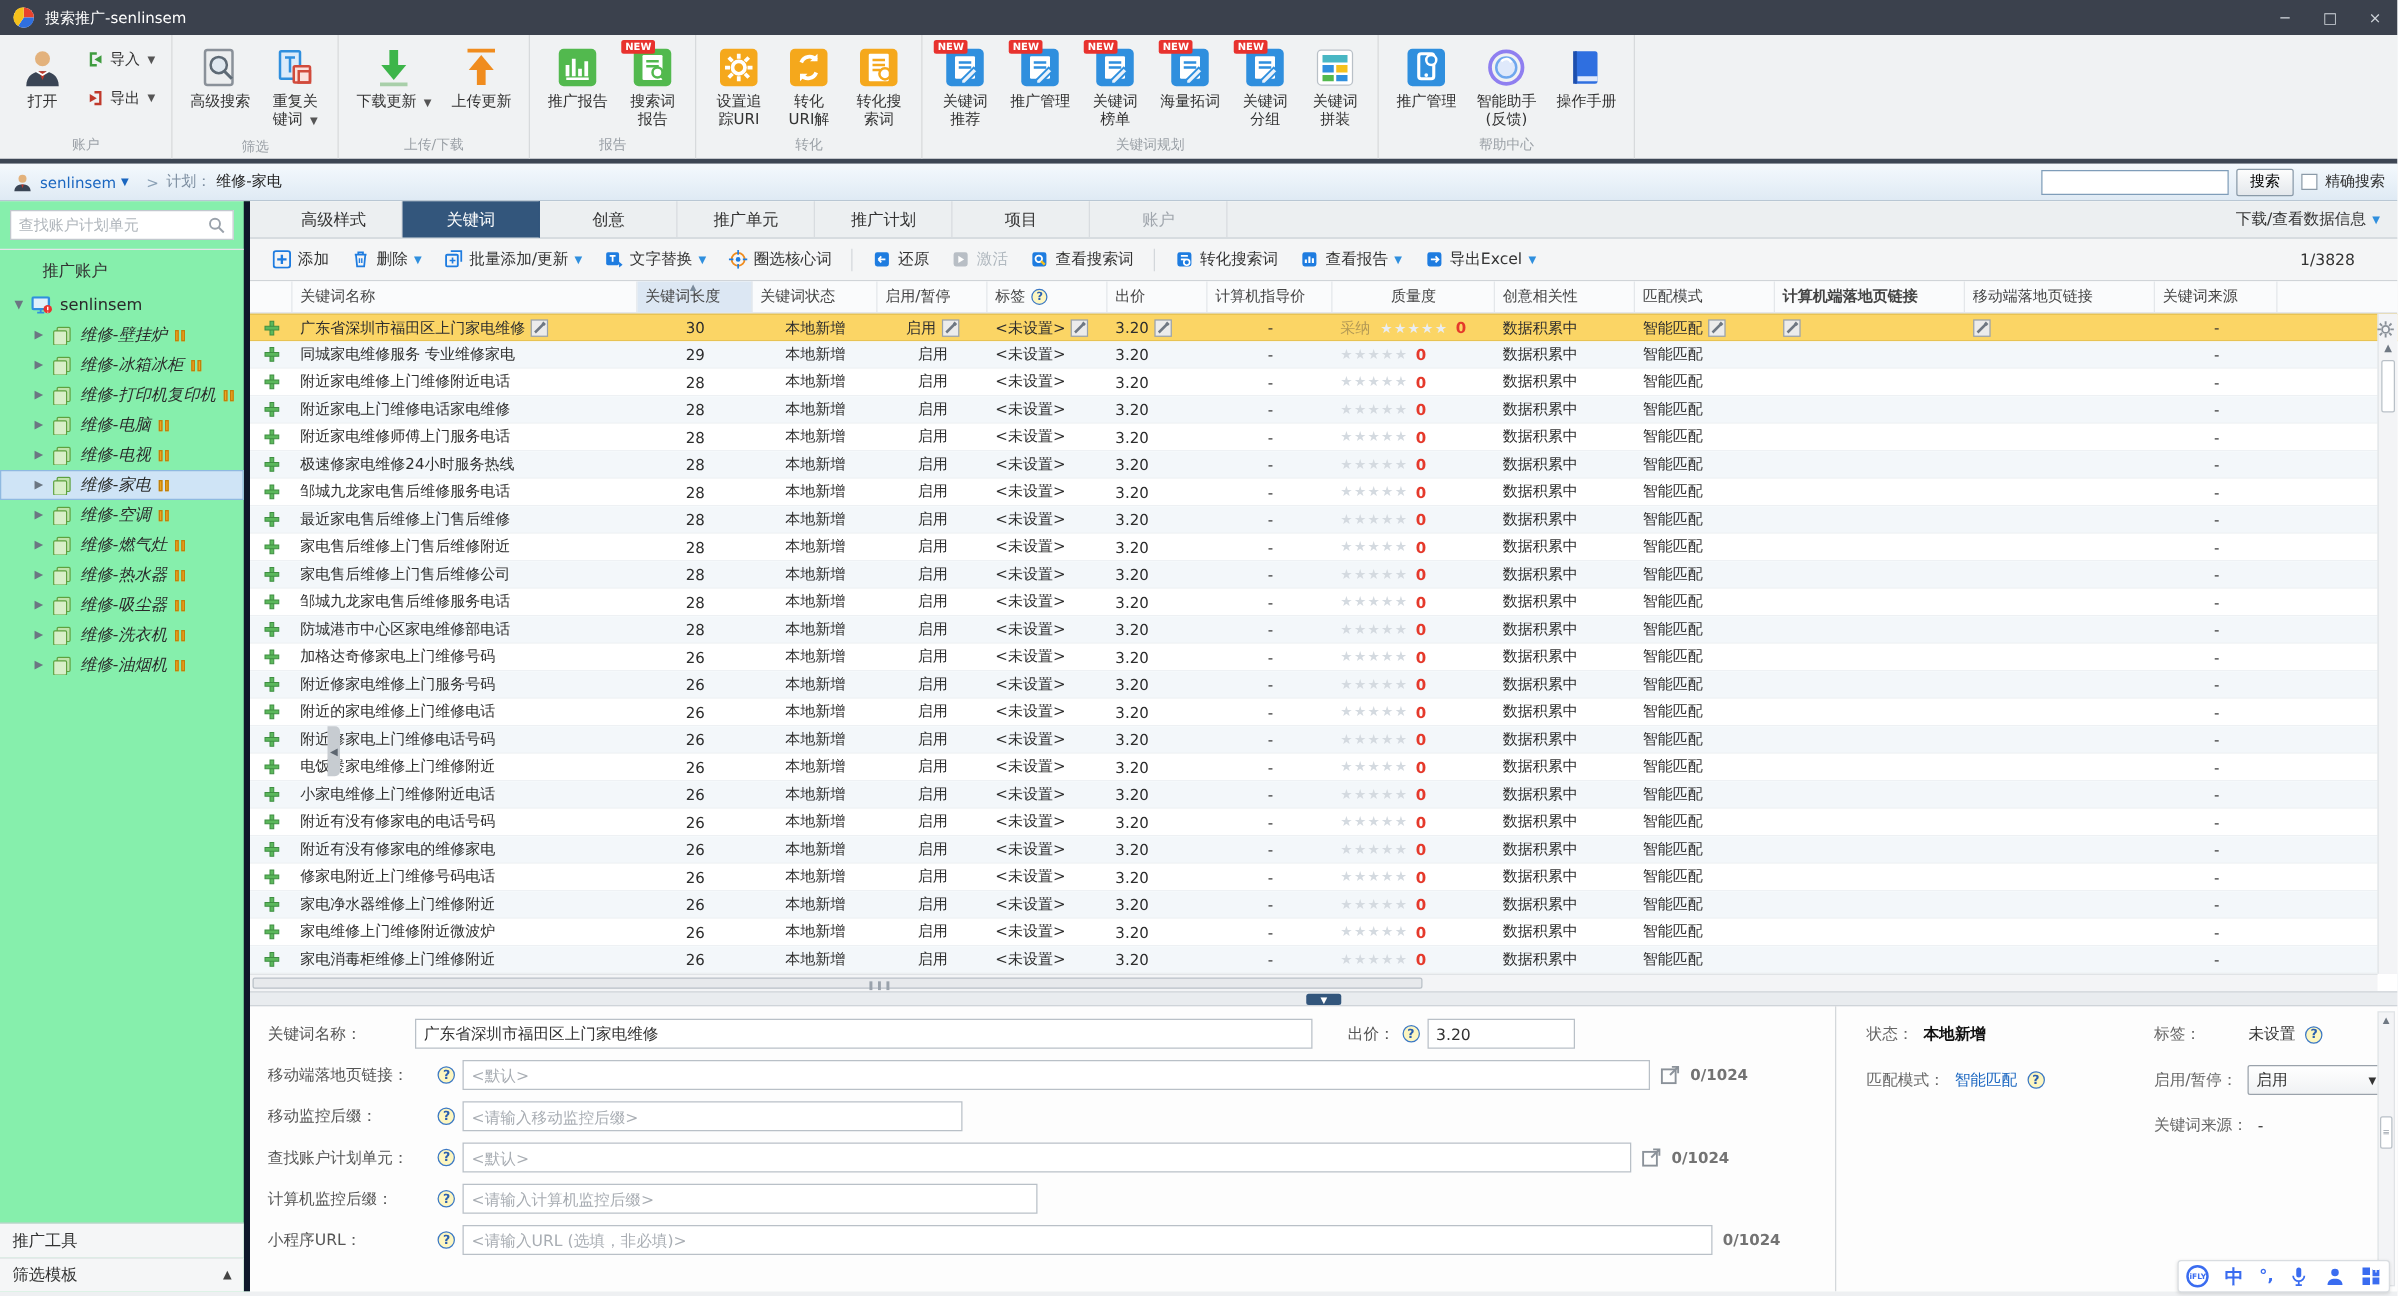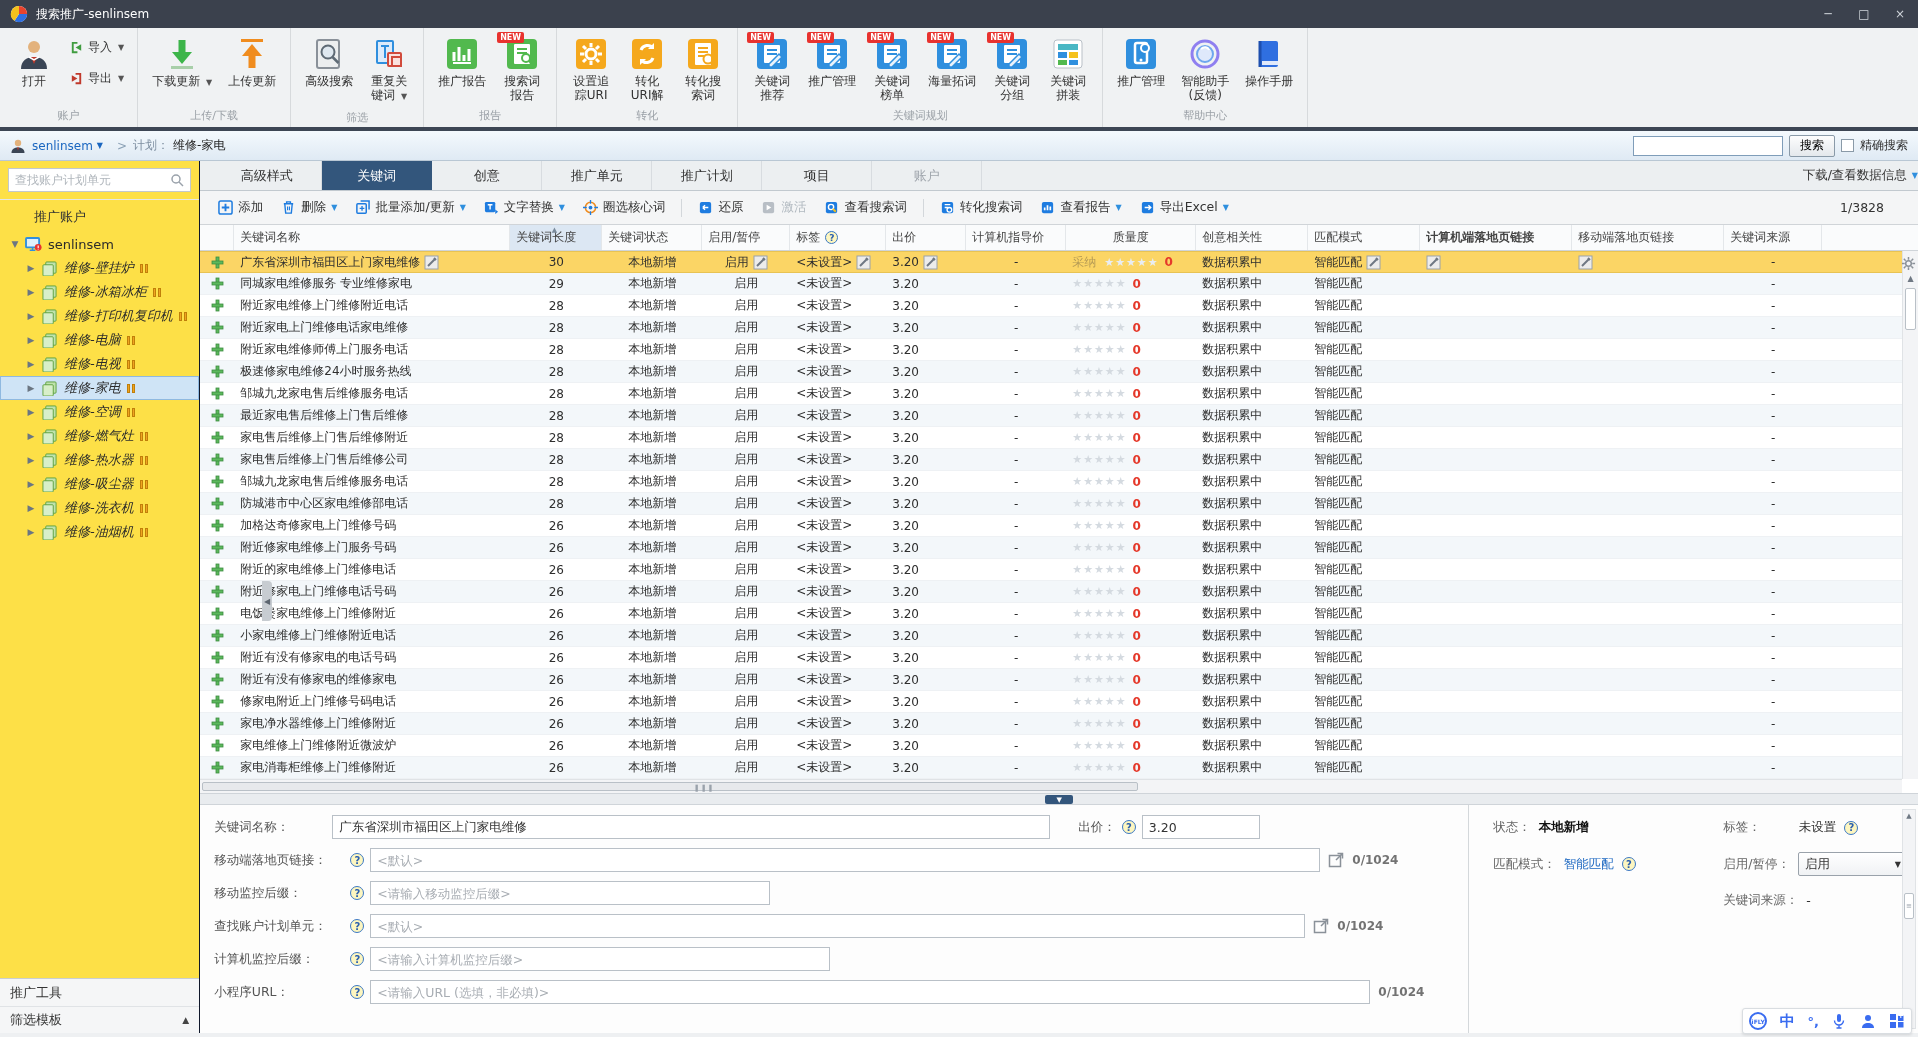--- a/index.html
+++ b/index.html
@@ -36,21 +36,21 @@
   .crumbbar .plan-name { color:#222; margin-left:4px; }
   .crumb-right { margin-left:auto; display:flex; align-items:center; gap:6px; }
   .topsearch-input { width:150px; height:20px; border:1px solid #7f9db9; background:#fff; padding:0 4px; font-size:12px; }
   .btn-search { height:22px; padding:0 10px; border:1px solid #8a9aa8; border-radius:2px; background:linear-gradient(#fdfdfd,#e4e8ec); font-size:12px; cursor:pointer; }
   .chk { width:13px; height:13px; border:1px solid #8a9aa8; background:#fff; display:inline-block; }
 
   
   .main { display:flex; height:872px; position:relative; }
 
   
-  .sidebar { width:262px; background:#fde047; border-right:1px solid #0f172a; display:flex; flex-direction:column; }
+  .sidebar { width:262px; background:#86efac; border-right:5px solid #0f172a; display:flex; flex-direction:column; }
   .side-search { padding:7px 8px; border-bottom:1px solid #e3e6e9; }
   .side-search .box { display:flex; align-items:center; border:1px solid #c2c8ce; height:24px; background:#fff; padding:0 6px; }
   .side-search input { border:none; outline:none; flex:1; font-size:12px; color:#333; font-family:inherit; }
   .side-search input::placeholder { color:#b0b6bc; }
   .side-head { padding:8px 0 6px 34px; font-size:13px; color:#333; }
   .tree { flex:1; overflow:hidden; }
   .tree-row { height:24px; display:flex; align-items:center; padding-left:8px; cursor:pointer; border:1px solid transparent; }
   .tree-row.root { padding-left:8px; font-size:13px; }
   .tree-row.child { padding-left:24px; }
   .tree-row.child .tname { font-style:italic; }
@@ -65,21 +65,21 @@
   .side-foot .bar:first-child { border-top:none; }
   .side-foot .caret { margin-left:auto; font-size:9px; color:#444; }
   .collapse-tab { position:absolute; left:262px; top:420px; width:10px; height:40px; background:#c7ccd1; border-radius:0 4px 4px 0; display:flex; align-items:center; justify-content:center; color:#5d6670; font-size:8px; cursor:pointer; z-index:5; }
 
   
   .content { flex:1; display:flex; flex-direction:column; background:#fff; position:relative; }
   .tabsrow { height:30px; background:#eceff1; border-bottom:1px solid #c2c9cf; display:flex; align-items:stretch; padding-left:12px; }
   .tab { min-width:110px; display:flex; align-items:center; justify-content:center; font-size:13px; color:#333; cursor:pointer; border-right:1px solid #d8dce0; padding:0 14px; }
   .tab.active { background:#33567c; color:#fff; border-right-color:#33567c; }
   .tab.dim { color:#a0a6ad; }
-  .tabs-right { margin-left:auto; display:flex; align-items:center; gap:5px; color:#333; font-size:12.5px; cursor:pointer; }
+  .tabs-right { margin-left:auto; display:flex; align-items:center; padding-right:14px; gap:5px; color:#333; font-size:12.5px; cursor:pointer; }
   .tabs-right .dd { color:#2f8fde; font-size:8px; }
 
   .toolbar { height:34px; background:#f4f5f6; border-bottom:1px solid #d0d4d8; display:flex; align-items:center; padding:0 10px; gap:2px; }
   .tb-btn { display:flex; align-items:center; gap:5px; padding:4px 8px; font-size:12.5px; color:#333; cursor:pointer; border-radius:2px; white-space:nowrap; }
   .tb-btn.disabled { color:#b0b8bf; cursor:default; }
   .tb-btn .dd { color:#2f8fde; font-size:8px; }
   .tb-sep { width:1px; height:18px; background:#d3d7db; margin:0 6px; }
   .tb-pager { margin-left:auto; color:#333; font-size:12.5px; padding-right:24px; }
 
   
@@ -198,65 +198,65 @@
           </div>
         </div>
       </div>
       <div class="rb-gl">账户</div>
     </div>
     <div class="rb-group">
       <div class="rb-btns">
         <div class="rb-btn">
           <div class="rb-icon">
             <svg viewBox="0 0 34 34" width="34" height="34">
-              <path d="M17 3v13" stroke="#3db54a" stroke-width="7"></path>
-              <path d="M7 15l10 12 10-12z" fill="#3db54a"></path>
-              <rect x="6" y="29" width="22" height="3" fill="#a8cfa9"></rect>
-            </svg>
-          </div>
-          <div class="rb-label">下载更新 <span class="rb-arrow">▼</span></div>
-        </div>
-        <div class="rb-btn">
-          <div class="rb-icon">
-            <svg viewBox="0 0 34 34" width="34" height="34">
-              <rect x="6" y="2" width="22" height="3" fill="#f08c1e"></rect>
-              <path d="M7 19L17 7l10 12z" fill="#f08c1e"></path>
-              <path d="M17 18v13" stroke="#f08c1e" stroke-width="7"></path>
-            </svg>
-          </div>
-          <div class="rb-label">上传更新</div>
-        </div>
-      </div>
-      <div class="rb-gl">上传/下载</div>
-    </div>
-    <div class="rb-group">
-      <div class="rb-btns">
-        <div class="rb-btn">
-          <div class="rb-icon">
-            <svg viewBox="0 0 34 34" width="34" height="34">
               <rect x="5" y="3" width="22" height="28" rx="2" fill="#eceeef" stroke="#8a9199" stroke-width="2"></rect>
               <circle cx="16" cy="15" r="6.5" fill="#dfe8f0" stroke="#5e6a75" stroke-width="2"></circle>
               <path d="M20.5 20l6 6" stroke="#5e6a75" stroke-width="2.5"></path>
             </svg>
           </div>
           <div class="rb-label">高级搜索</div>
         </div>
         <div class="rb-btn">
           <div class="rb-icon">
             <svg viewBox="0 0 34 34" width="34" height="34">
               <rect x="5" y="4" width="16" height="22" rx="1" fill="#dcebfa" stroke="#2f8fde" stroke-width="2"></rect>
               <path d="M9 9h8M13 9v12" stroke="#2f8fde" stroke-width="2"></path>
               <rect x="16" y="16" width="13" height="13" rx="1" fill="#fbe2de" stroke="#d14b3c" stroke-width="2"></rect>
               <rect x="20" y="20" width="9" height="9" fill="none" stroke="#d14b3c" stroke-width="2"></rect>
             </svg>
           </div>
           <div class="rb-label">重复关<br>键词 <span class="rb-arrow">▼</span></div>
         </div>
       </div>
       <div class="rb-gl">筛选</div>
+    </div>
+    <div class="rb-group">
+      <div class="rb-btns">
+        <div class="rb-btn">
+          <div class="rb-icon">
+            <svg viewBox="0 0 34 34" width="34" height="34">
+              <path d="M17 3v13" stroke="#3db54a" stroke-width="7"></path>
+              <path d="M7 15l10 12 10-12z" fill="#3db54a"></path>
+              <rect x="6" y="29" width="22" height="3" fill="#a8cfa9"></rect>
+            </svg>
+          </div>
+          <div class="rb-label">下载更新 <span class="rb-arrow">▼</span></div>
+        </div>
+        <div class="rb-btn">
+          <div class="rb-icon">
+            <svg viewBox="0 0 34 34" width="34" height="34">
+              <rect x="6" y="2" width="22" height="3" fill="#f08c1e"></rect>
+              <path d="M7 19L17 7l10 12z" fill="#f08c1e"></path>
+              <path d="M17 18v13" stroke="#f08c1e" stroke-width="7"></path>
+            </svg>
+          </div>
+          <div class="rb-label">上传更新</div>
+        </div>
+      </div>
+      <div class="rb-gl">上传/下载</div>
     </div>
     <div class="rb-group">
       <div class="rb-btns">
         <div class="rb-btn">
           <div class="rb-icon">
             <svg viewBox="0 0 34 34" width="34" height="34">
               <rect x="2" y="2" width="30" height="30" rx="4" fill="#52b94e"></rect>
               <path d="M9 24V15M14 24V10M19 24v-6M24 24V12" stroke="#fff" stroke-width="3"></path>
               <path d="M8 26h18" stroke="#fff" stroke-width="2"></path>
             </svg>

